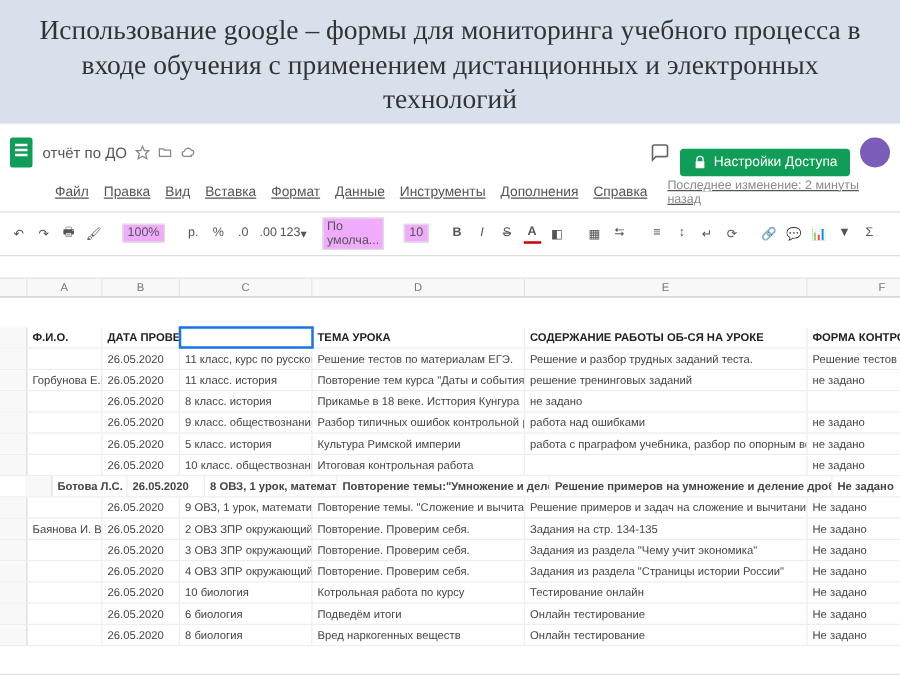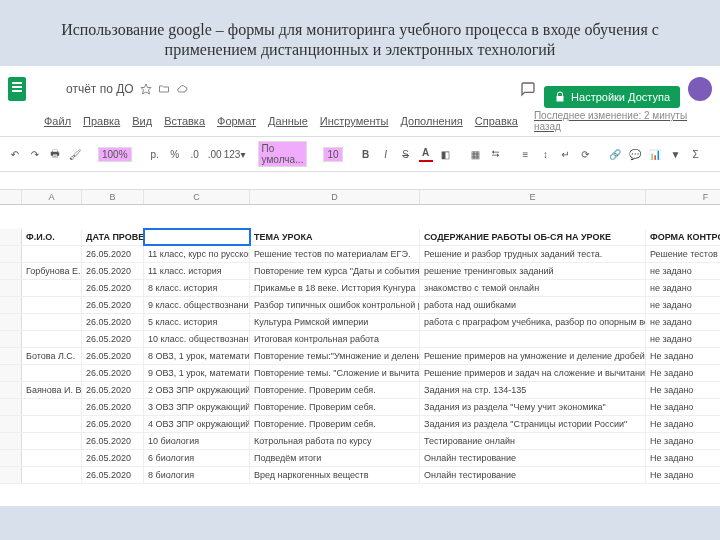--- a/index.html
+++ b/index.html
@@ -1,23 +1,23 @@
 <!DOCTYPE html>
 <html><head>
 <meta charset="utf-8">
 <style>
   * { box-sizing: border-box; margin: 0; padding: 0; }
   html, body { width: 720px; height: 540px; overflow: hidden; font-family: Arial, sans-serif; }
   body { background: #d8e0ec; }
   .slide-title {
     font-family: "Times New Roman", serif;
-    font-size: 16px;
+    font-size: 22px;
     color: #333;
     text-align: center;
-    padding: 20px 30px 6px 30px;
+    padding: 10px 30px 6px 30px;
     line-height: 1.25;
   }
   .sheets-app {
     background: #fff;
     width: 100%;
     height: calc(100% - 100px);
     font-size: 10px;
     color: #444;
   }
   .titlebar {
@@ -97,33 +97,33 @@
   .row > div {
     padding:3px 4px;
     border-right:1px solid #eee;
     white-space:nowrap;
     overflow:hidden;
     text-overflow:clip;
   }
   .row .rh { background:#f8f8f8;color:#888;text-align:center;border-right:1px solid #ddd;}
   .hdr-row { font-weight:bold;color:#222;}
   .sel-cell { outline:2px solid #1a73e8; outline-offset:-1px; position:relative;}
-  .bold { font-weight:normal;}
+  .bold { font-weight:bold;padding-left:20px;}
   svg { display:block;}
 </style>
 </head>
 <body>
 
 <div class="slide-title">Использование google – формы  для мониторинга учебного процесса в входе обучения с применением дистанционных и электронных технологий</div>
 
 <div class="sheets-app">
 
   <div class="titlebar">
     <div class="doc-logo"></div>
-    <div style="display:flex;flex-direction:column;gap:0;margin-left:32px;">
+    <div style="display:flex;flex-direction:column;gap:0;">
       <div class="doc-name-row">
         <span class="doc-name">отчёт по ДО</span>
         <svg class="tiny-icon" viewBox="0 0 24 24" fill="none" stroke="#888" stroke-width="2">
             <polygon points="12 2 15 9 22 9 17 14 19 22 12 18 5 22 7 14 2 9 9 9"></polygon>
           </svg>
         <svg class="tiny-icon" viewBox="0 0 24 24" fill="none" stroke="#888" stroke-width="2">
             <path d="M3 6h6l2 2h10v10H3z"></path>
           </svg>
         <svg class="tiny-icon" viewBox="0 0 24 24" fill="none" stroke="#888" stroke-width="2">
             <path d="M18 16a4 4 0 0 0 0-8 6 6 0 0 0-11 2 4 4 0 0 0 1 8h10z"></path>
@@ -244,21 +244,20 @@
           <div>Повторение тем курса "Даты и события"</div>
           <div>решение тренинговых заданий</div>
           <div>не задано</div>
         </div>
         <div class="row">
           <div class="rh"></div>
           <div></div>
           <div>26.05.2020</div>
           <div>8 класс. история</div>
           <div>Прикамье в 18 веке. Исттория Кунгура</div>
-          <div>знакомство с темой онлайн</div>
           <div>не задано</div>
         </div>
         <div class="row">
           <div class="rh"></div>
           <div></div>
           <div>26.05.2020</div>
           <div>9 класс. обществознание</div>
           <div>Разбор типичных ошибок контрольной работ</div>
           <div>работа над ошибками</div>
           <div>не задано</div>

